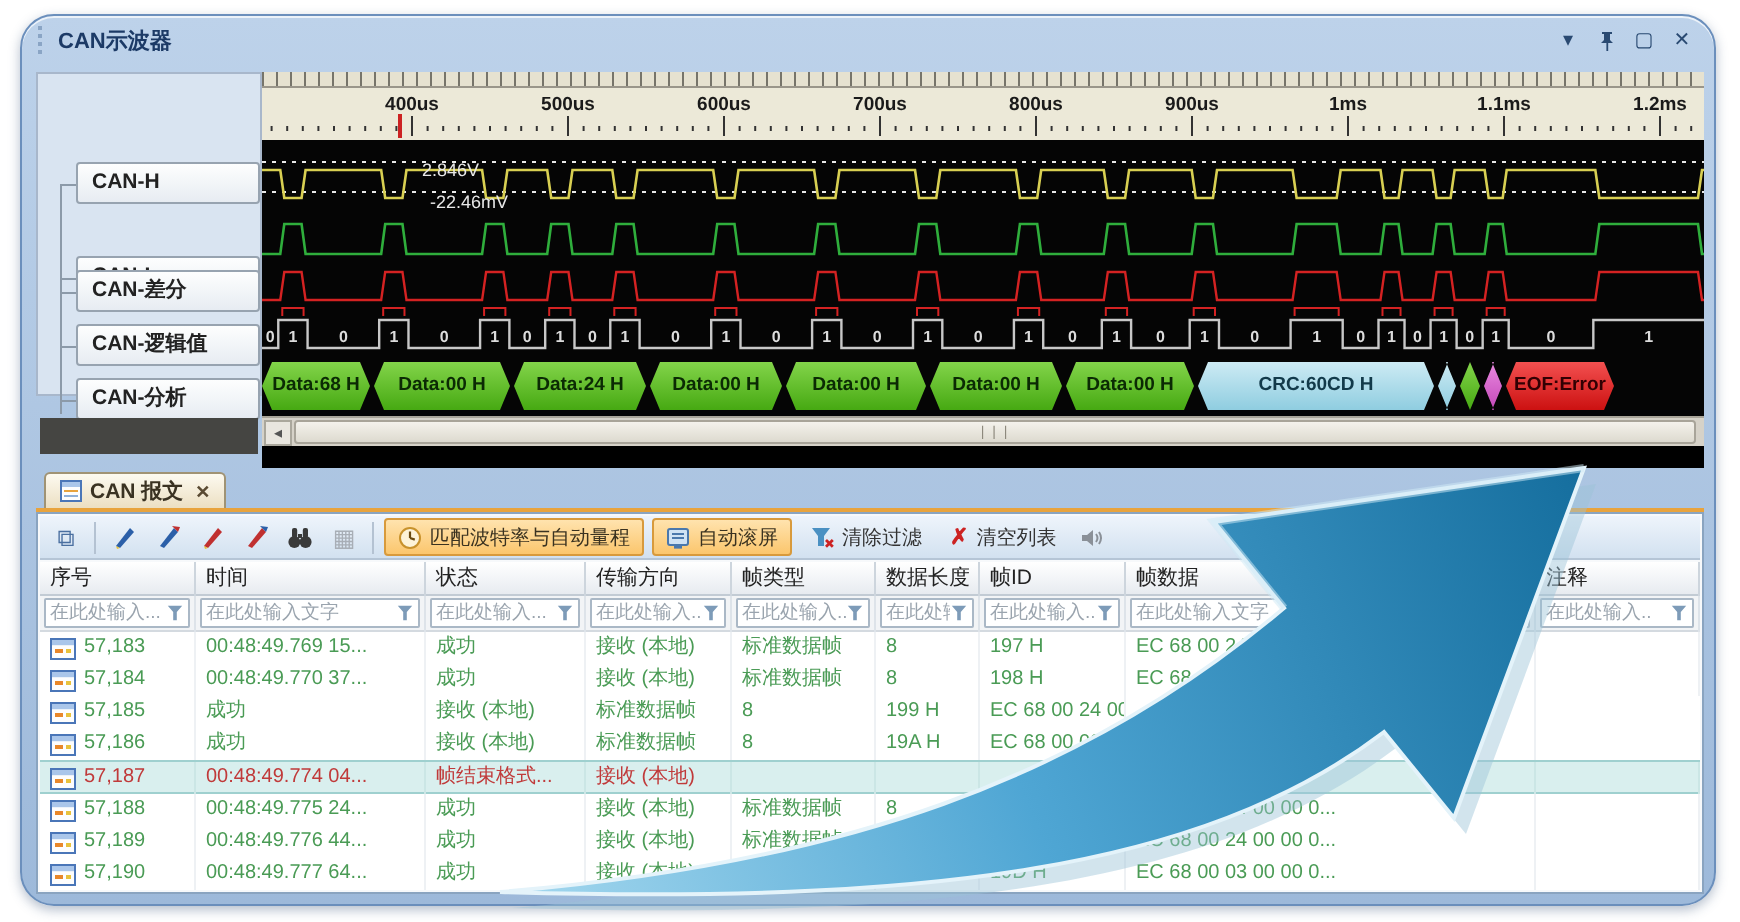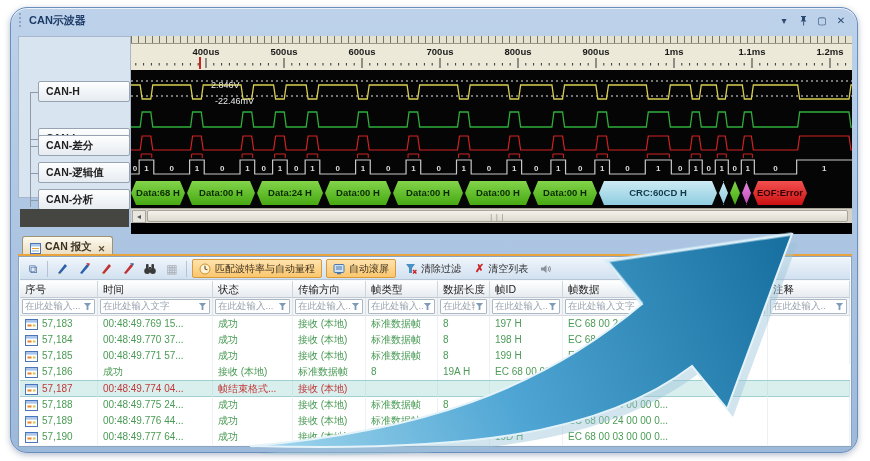--- a/index.html
+++ b/index.html
@@ -44,21 +44,21 @@
   .hscroll{position:absolute;left:0;top:172px;right:0;height:15px;background:#d6d2c8;border-top:1px solid #a9a599;display:flex;align-items:center;}
   .harrow{width:14px;height:13px;background:#e9e6df;border:1px solid #aaa79c;font-size:8px;color:#555;
     display:flex;align-items:center;justify-content:center;margin:0 1px;}
   .hthumb{flex:1;height:12px;margin-right:4px;background:linear-gradient(#f4f2ec,#dddacf);
     border:1px solid #a8a499;border-radius:2px;display:flex;align-items:center;justify-content:center;}
   .gripmarks{font-size:7px;color:#8d897d;letter-spacing:1px;line-height:1;}
 
   
   .botpanel{position:absolute;left:7px;top:228px;width:834px;height:211px;}
   .tabrow{position:absolute;left:0;top:0;right:0;height:18px;display:flex;align-items:flex-end;}
-  .tab{display:flex;align-items:flex-end;gap:4px;height:18px;margin-left:4px;padding:0 7px;
+  .tab{display:flex;align-items:center;gap:4px;height:18px;margin-left:4px;padding:0 7px;
     background:linear-gradient(#fdfaf0,#ecdfc2);border:1px solid #a09374;border-bottom:none;
     border-radius:3px 3px 0 0;font-size:10.5px;font-weight:bold;color:#3a3222;cursor:default;margin-top:48px;}
   .tabclose{font-size:9px;color:#5a4a32;margin-left:2px;cursor:default;}
   .orangeline{position:absolute;left:0;top:18px;right:0;height:2px;background:#e8a33d;}
   .panelbody{position:absolute;left:0;top:20px;right:0;bottom:0;background:#f7f9fb;border:1px solid #8aa4c0;}
   .toolbar{position:absolute;left:1px;top:1px;right:1px;height:22px;display:flex;align-items:center;gap:4px;
     padding:0 4px;background:linear-gradient(#eef4fb,#d2e1f0);border-bottom:1px solid #b5c5d6;}
   .ticon{width:18px;height:18px;display:flex;align-items:center;justify-content:center;font-size:12px;color:#4a6fa0;cursor:default;}
   .tsep{width:1px;height:16px;background:#b4c2d2;margin:0 1px;}
   .toggle{display:flex;align-items:center;gap:4px;height:19px;padding:0 6px;font-size:10px;color:#3a3220;
@@ -527,21 +527,20 @@
               <div class="trow tdata">
                 <div class="cell">
                   <svg width="13" height="11" viewBox="0 0 13 11" style="flex:0 0 13px">
                     <rect x="0.5" y="0.5" width="12" height="10" fill="#fdfdfd" stroke="#4a76b8"></rect>
                     <rect x="1" y="1" width="11" height="2.6" fill="#aac6ea"></rect>
                     <rect x="2.5" y="5.5" width="4" height="2" fill="#e8872a"></rect>
                     <rect x="8" y="5.5" width="2.5" height="2" fill="#e8c23c"></rect>
                   </svg>
                   <span>57,185</span>
                 </div>
-                <div class="cell">00:48:49.771 57...</div>
                 <div class="cell">成功</div>
                 <div class="cell">接收 (本地)</div>
                 <div class="cell">标准数据帧</div>
                 <div class="cell">8</div>
                 <div class="cell">199 H</div>
                 <div class="cell">EC 68 00 24 00 00 0...</div>
                 <div class="cell"></div>
               </div>
               <div class="trow tdata">
                 <div class="cell">

